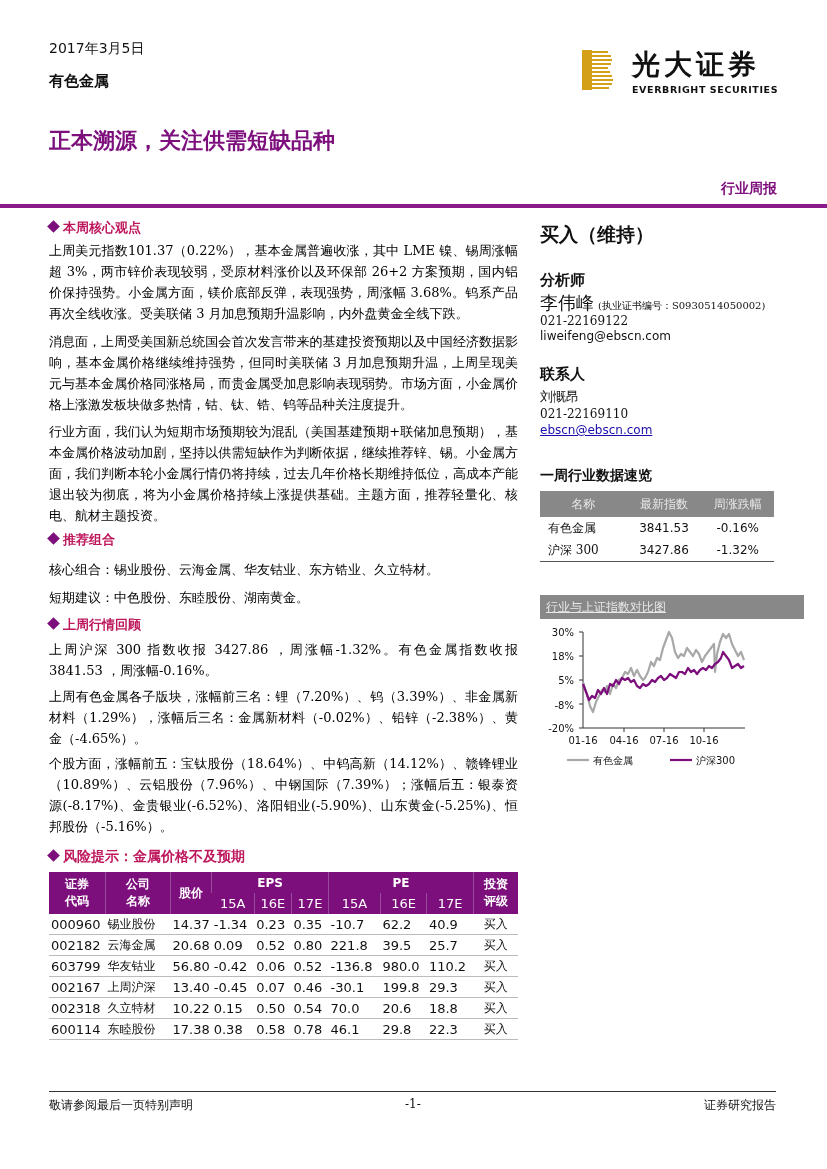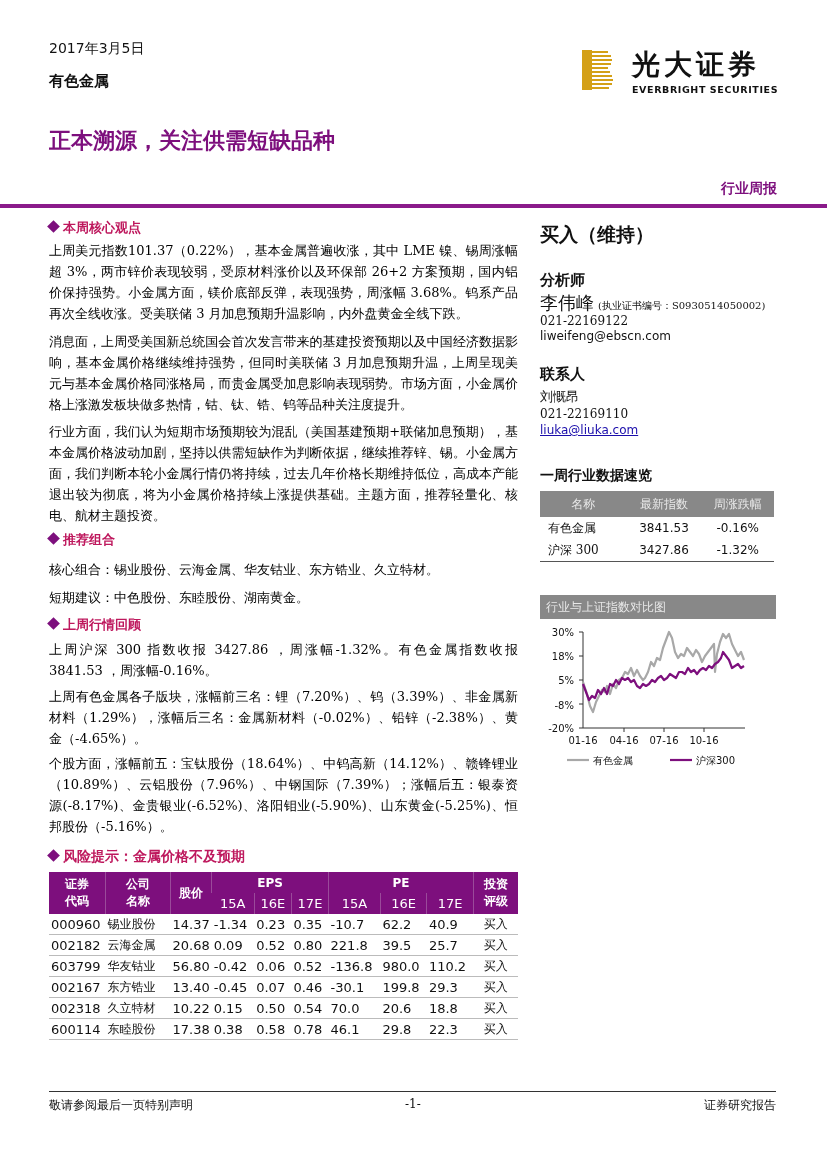--- a/index.html
+++ b/index.html
@@ -19,21 +19,21 @@
   .diamond{display:inline-block;width:9px;height:9px;background:#7d0f7d;transform:rotate(45deg);margin-right:5px;margin-left:2px;vertical-align:1px;}
   .para{left:49px;width:469px;font-size:13px;line-height:21px;text-align:justify;color:#000000;}
   .rating{left:540px;top:222px;font-size:19px;font-weight:bold;}
   .rh{left:540px;font-size:15px;font-weight:bold;}
   .rt{left:540px;font-size:12px;line-height:17px;}
   .link{color:#1a0dab;text-decoration:underline;}
   .qt{left:540px;top:491px;width:234px;border-collapse:collapse;font-size:12px;}
   .qt th{background:#888;color:#e8e8e8;font-weight:normal;height:24px;}
   .qt td{height:20px;text-align:center;}
   .qt tr:last-child td{border-bottom:1px solid #555;}
-  .chart-head{left:540px;top:595px;width:236px;height:24px;background:#888;color:#e8e8e8;font-size:12px;line-height:24px;padding-left:6px;box-sizing:border-box;}
+  .chart-head{left:540px;top:595px;width:264px;height:24px;background:#888;color:#e8e8e8;font-size:12px;line-height:24px;padding-left:6px;box-sizing:border-box;text-decoration:underline;}
   .stock{left:49px;top:872px;width:469px;border-collapse:collapse;font-size:13px;font-family:"DejaVu Sans","Liberation Sans",sans-serif;}
   .stock th{background:#7d0f7d;color:#fff;font-weight:bold;font-size:12px;height:21px;padding:0;border-left:1px solid #9a4a9a;}
   .stock th:first-child{border-left:none;}
   .stock td{height:20px;padding:0 2px;border-bottom:1px solid #bbb;white-space:nowrap;}
   .stock td.cn{font-family:"DejaVu Serif",serif;font-size:12px;}
   .stock td.c{text-align:center;}
   .footline{left:49px;top:1091px;width:727px;height:1px;background:#333;}
   .foot{top:1097px;font-size:12px;}
 </style>
 </head>
@@ -150,21 +150,21 @@
       <td>-0.42</td>
         <td>0.06</td>
         <td>0.52</td>
       <td>-136.8</td>
         <td>980.0</td>
         <td>110.2</td>
       <td class="cn c">买入</td>
     </tr>
     <tr>
       <td>002167</td>
-        <td class="cn">东方锆业</td>
+        <td class="cn">上周沪深</td>
         <td>13.40</td>
       <td>-0.45</td>
         <td>0.07</td>
         <td>0.46</td>
       <td>-30.1</td>
         <td>199.8</td>
         <td>29.3</td>
       <td class="cn c">买入</td>
     </tr>
     <tr>
@@ -197,21 +197,21 @@
 <div class="abs rating sans">买入（维持）</div>
 <div class="abs rh sans" style="top:271px;">分析师</div>
 <div class="abs rt sans" style="top:294px;font-size:18px;">李伟峰</div>
 <div class="abs rt" style="top:297px;left:598px;font-size:10px;">(执业证书编号：S0930514050002)</div>
 <div class="abs rt" style="top:313px;">021-22169122</div>
 <div class="abs rt sans" style="top:328px;">liweifeng@ebscn.com</div>
 
 <div class="abs rh sans" style="top:365px;">联系人</div>
 <div class="abs rt sans" style="top:388px;font-size:13px;">刘慨昂</div>
 <div class="abs rt" style="top:406px;">021-22169110</div>
-<div class="abs rt sans link" style="top:422px;">liuka@liuka.com</div>
+<div class="abs rt sans link" style="top:422px;">ebscn@ebscn.com</div>
 
 <div class="abs rh sans" style="top:467px;font-size:14px;">一周行业数据速览</div>
 <table class="abs qt">
   <thead>
       <tr>
     <th>名称</th>
     <th>最新指数</th>
     <th>周涨跌幅</th>
   </tr>
     </thead>

